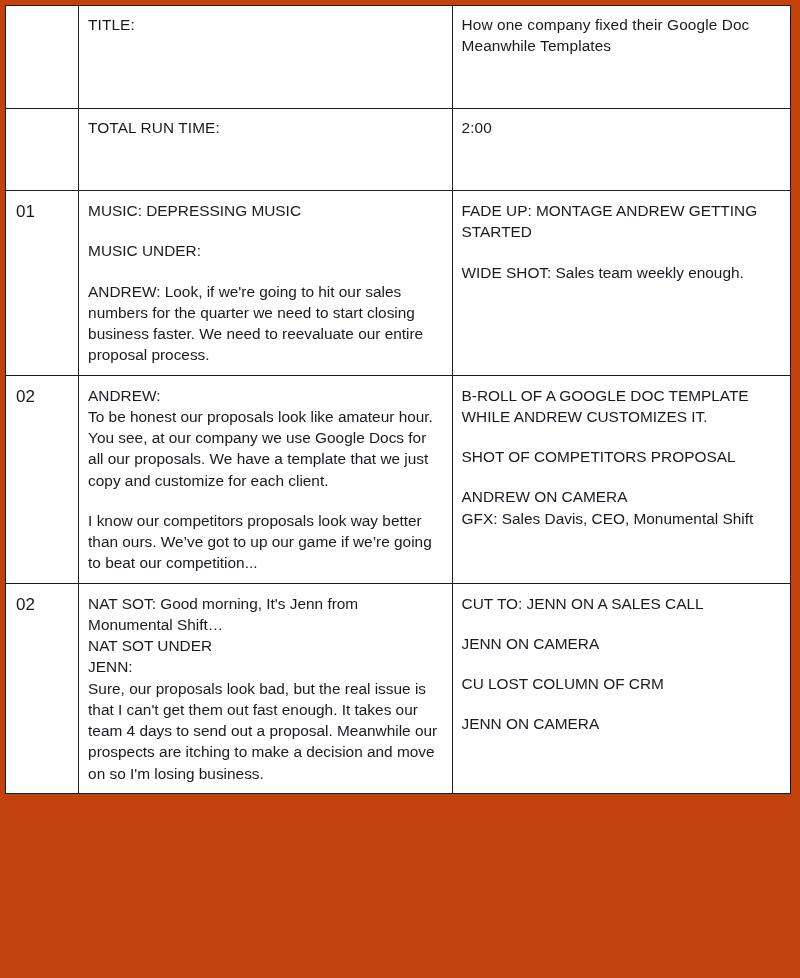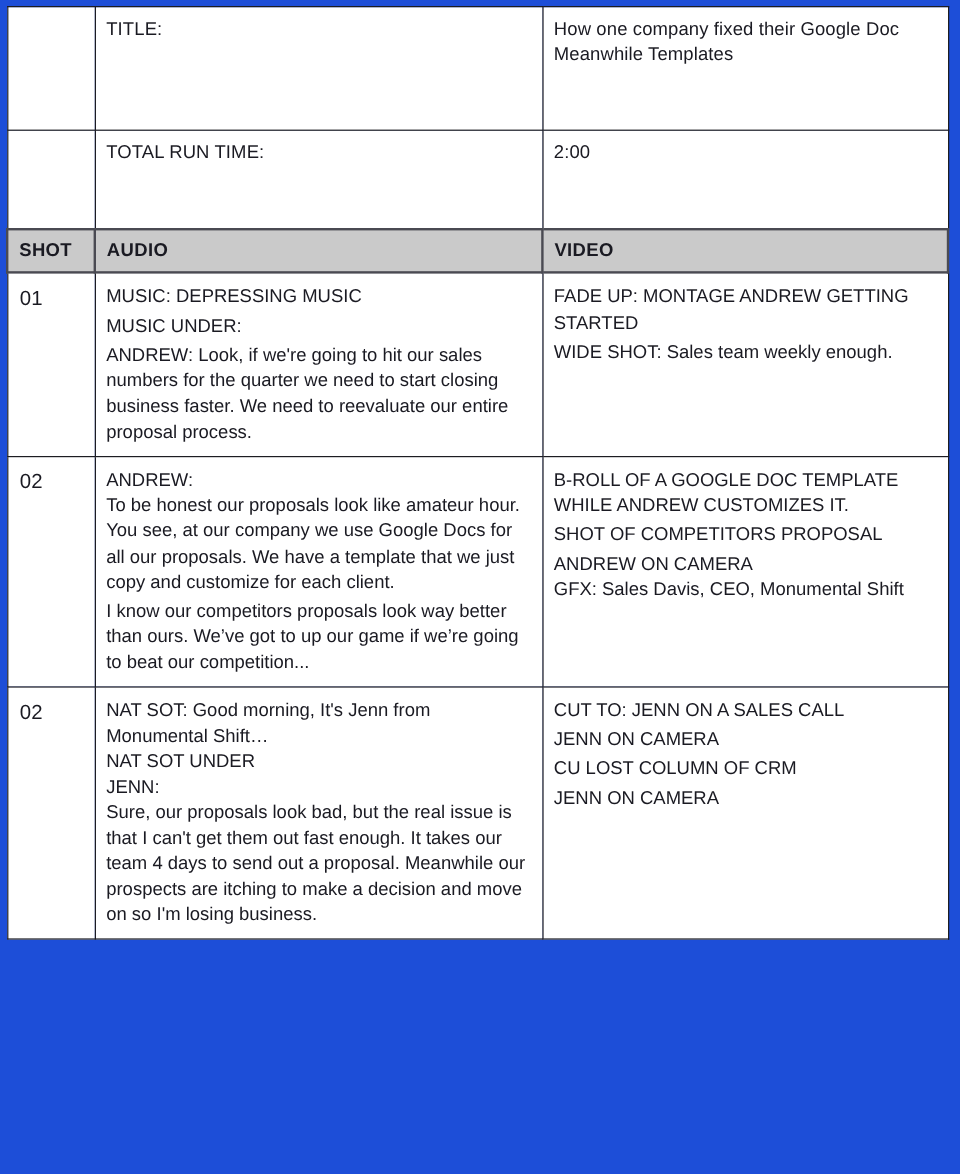--- a/index.html
+++ b/index.html
@@ -12,21 +12,21 @@
     height: 978px;
     font-family: "Liberation Sans", sans-serif;
     color: #1a1a22;
     overflow: hidden;
   }
 
   .page {
     position: relative;
     width: 800px;
     height: 978px;
-    background: #1d4ed8;
+    background: #c2410c;
   }
 
   
   .script-table {
     position: absolute;
     left: 5px;
     top: 5px;
     width: 786px;
     border-collapse: collapse;
     table-layout: fixed;
@@ -79,21 +79,21 @@
   tr.shot-row .cell-shot-no {
     font-size: 17px;
     padding-left: 10px;
   }
 
   .para {
     margin: 0 0 0 0;
     white-space: pre-wrap;
   }
   .para + .para {
-    margin-top: 3px;
+    margin-top: 19px;
   }
 </style>
 </head>
 <body>
 
 <div class="page">
 
   <table class="script-table">
     <colgroup>
       <col class="col-shot">
@@ -108,25 +108,20 @@
         <td class="meta-value">How one company fixed their Google Doc Meanwhile Templates</td>
       </tr>
 
 
       <tr class="meta-row row-runtime">
         <td class="meta-spacer"></td>
         <td class="meta-label">TOTAL RUN TIME:</td>
         <td class="meta-value">2:00</td>
       </tr>
 
-      <tr class="header-row">
-        <td>SHOT</td>
-        <td>AUDIO</td>
-        <td>VIDEO</td>
-      </tr>
 
       <tr class="shot-row">
         <td class="cell-shot-no">01</td>
         <td class="cell-audio">
             <p class="para">MUSIC: DEPRESSING MUSIC</p>
             <p class="para">MUSIC UNDER:</p>
             <p class="para">ANDREW: Look, if we're going to hit our sales numbers for the quarter we need to start closing business faster. We need to reevaluate our entire proposal process.</p>
           </td>
         <td class="cell-video">
             <p class="para">FADE UP: MONTAGE ANDREW GETTING STARTED</p>

